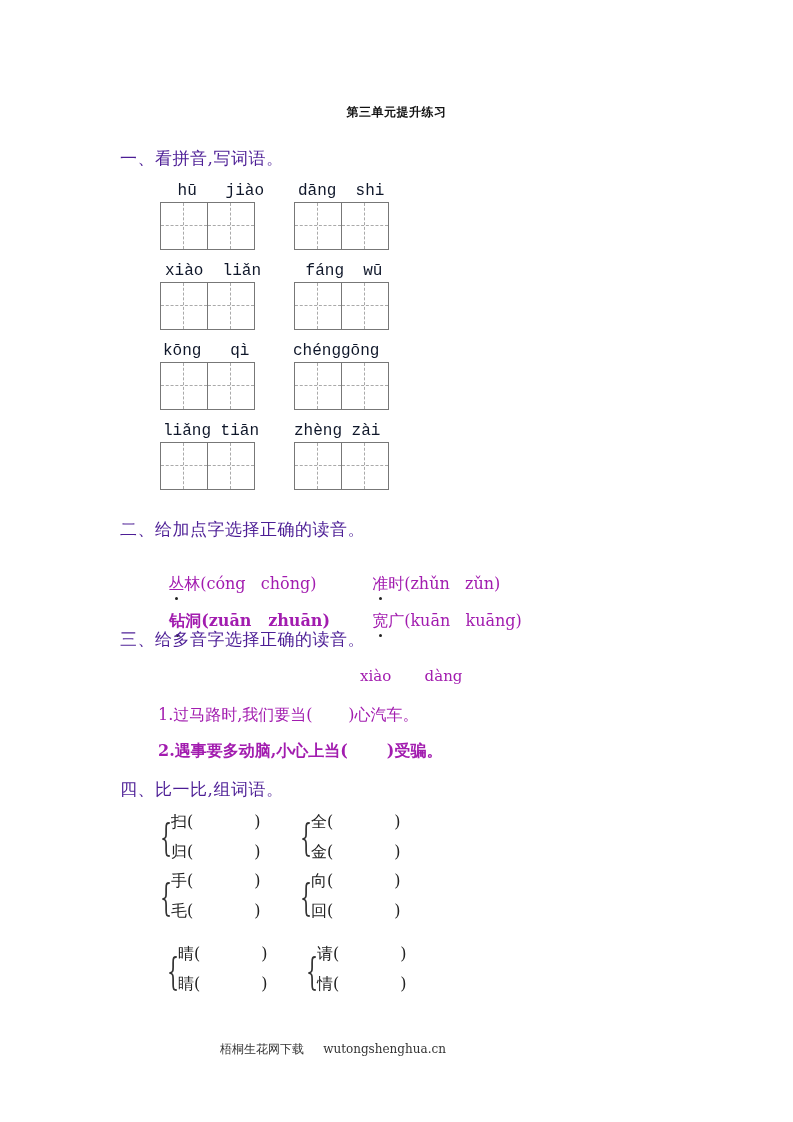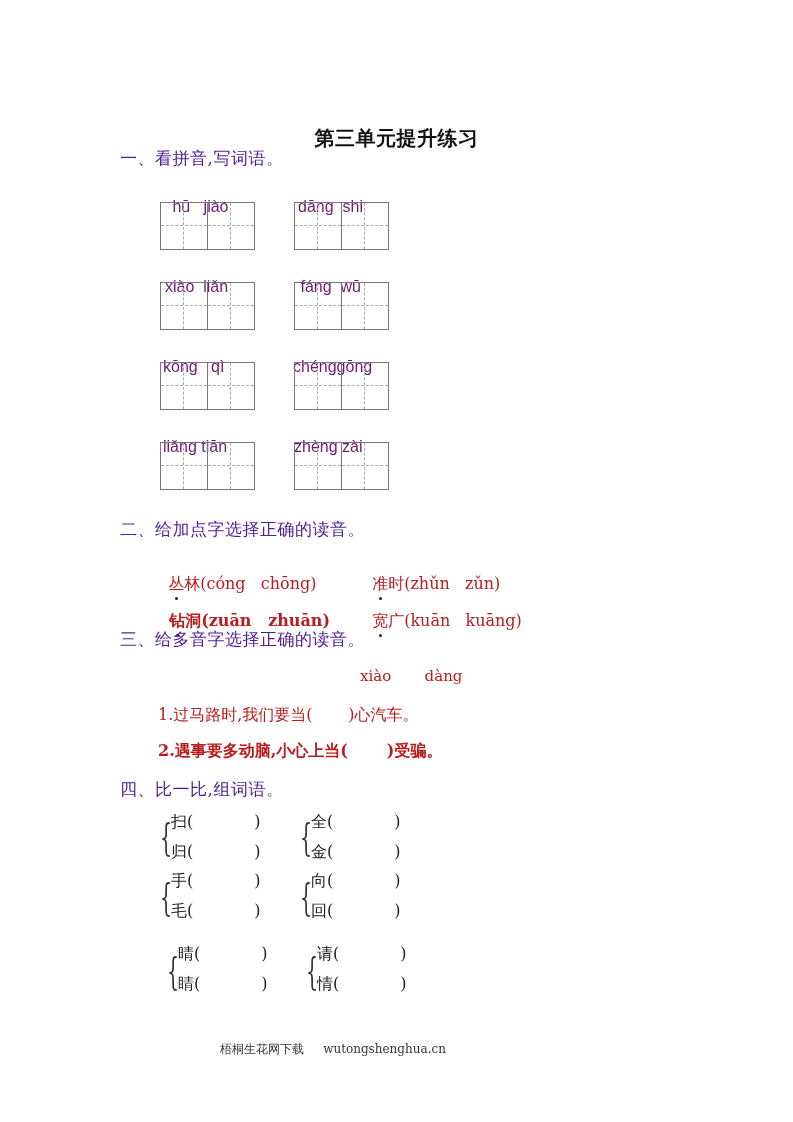--- a/index.html
+++ b/index.html
@@ -1,32 +1,32 @@
 <!DOCTYPE html>
 <html><head>
 <meta charset="utf-8">
 <style>
   html, body { margin: 0; padding: 0; background: #ffffff; }
   body { width: 793px; height: 1122px; position: relative; overflow: hidden;
          font-family: "DejaVu Serif", "Liberation Serif", serif; color: #1a1a1a; }
   .abs { position: absolute; }
   .title { left: 0; width: 793px; top: 104px; text-align: center;
            font-family: "DejaVu Sans", "Liberation Sans", sans-serif; font-weight: bold;
-           font-size: 20px; color: #111; letter-spacing: 0.5px; margin-top: 21px; }
+           font-size: 12px; color: #111; letter-spacing: 0.5px; }
   .heading { left: 120px; font-size: 17px; color: #4c1d95; letter-spacing: 0.5px; }
-  .pinyin { font-family: Liberation Sans, sans-serif; font-size: 16px; color: #701a75;
-            white-space: pre; margin-top: 16px; }
+  .pinyin { font-family: Liberation Mono, monospace; font-size: 16px; color: #0f172a;
+            white-space: pre; }
   .grid { border: 1px solid #777; display: flex; }
   .cell { width: 46px; height: 46px; position: relative; }
   .cell + .cell { border-left: 1px solid #777; }
   .cell::before { content: ""; position: absolute; left: 22px; top: 0; bottom: 0;
                   border-left: 1px dashed #aaa; }
   .cell::after { content: ""; position: absolute; top: 22px; left: 0; right: 0;
                  border-top: 1px dashed #aaa; }
-  .line { font-size: 16px; color: #b91c1c; white-space: pre; }
+  .line { font-size: 16px; color: #a21caf; white-space: pre; }
   .dot { position: relative; display: inline-block; }
   .dot::after { content: ""; position: absolute; left: 50%; bottom: -5px; width: 3px; height: 3px;
                 margin-left: -1.5px; border-radius: 50%; background: #222; }
   .brace { font-size: 38px; line-height: 52px; color: #333; font-family: "DejaVu Serif", serif;
            transform: scaleX(0.5); transform-origin: left center; }
   .pair-line { font-size: 16px; white-space: pre; color: #222; }
   .footer { left: 0; width: 666px; top: 1041px; text-align: center; font-size: 12px; color: #333;
             white-space: pre; }
 </style>
 </head>

